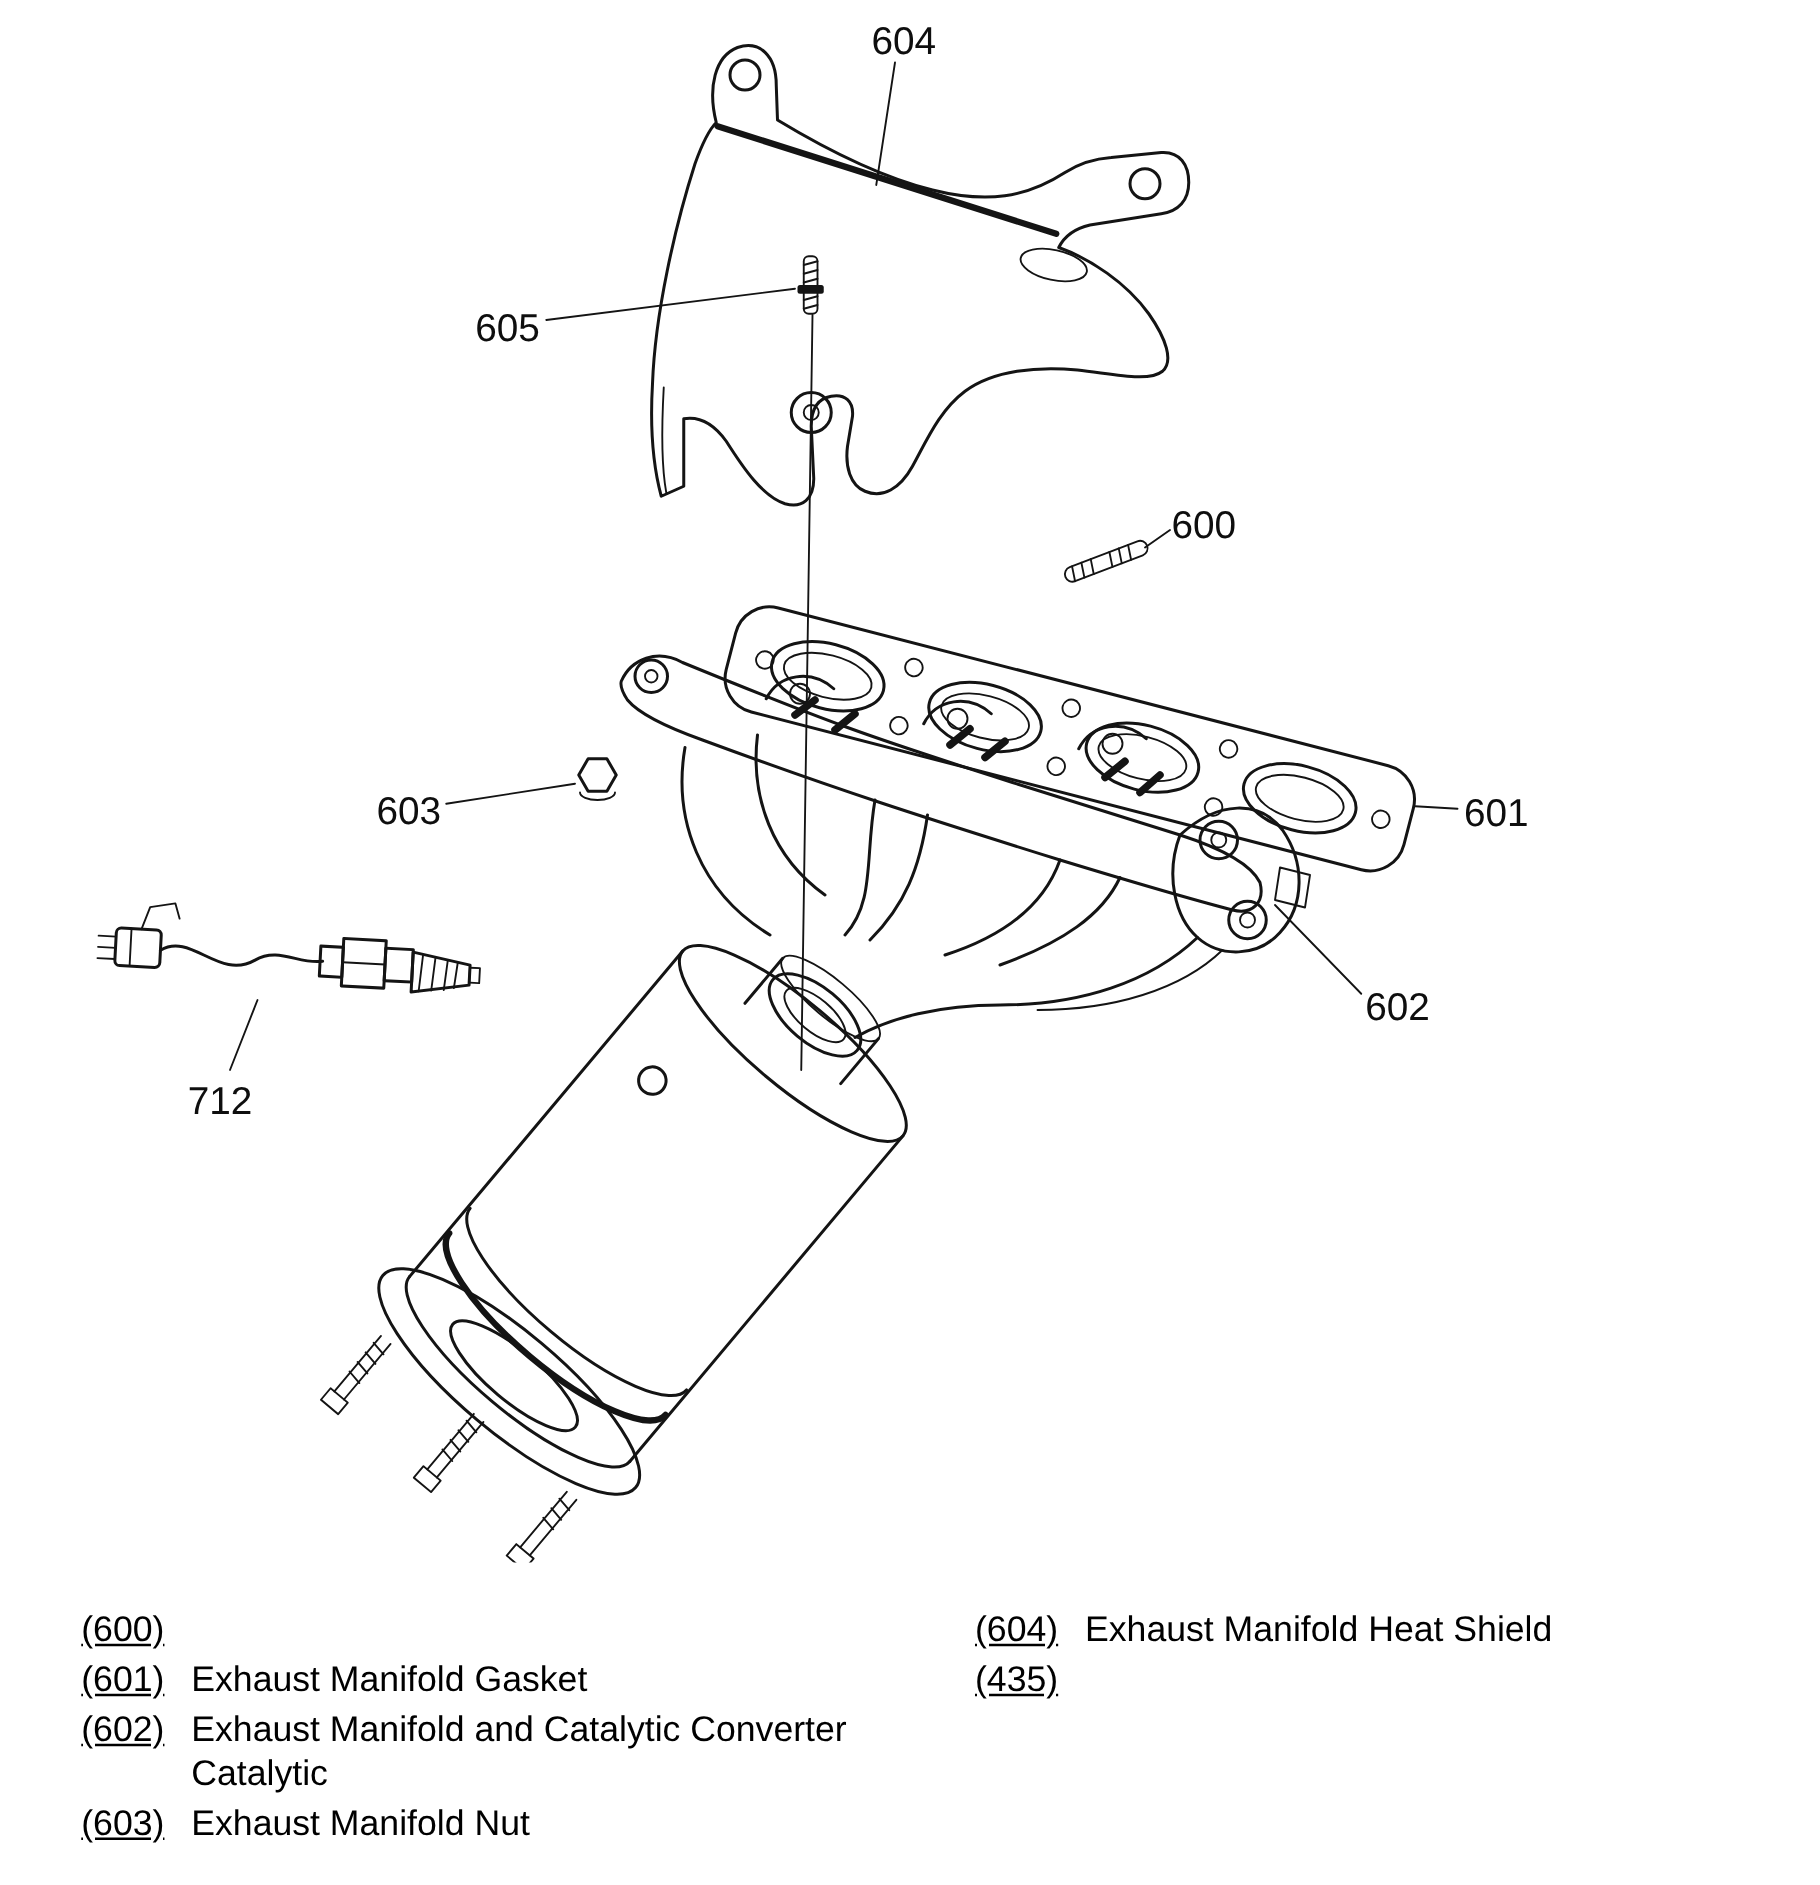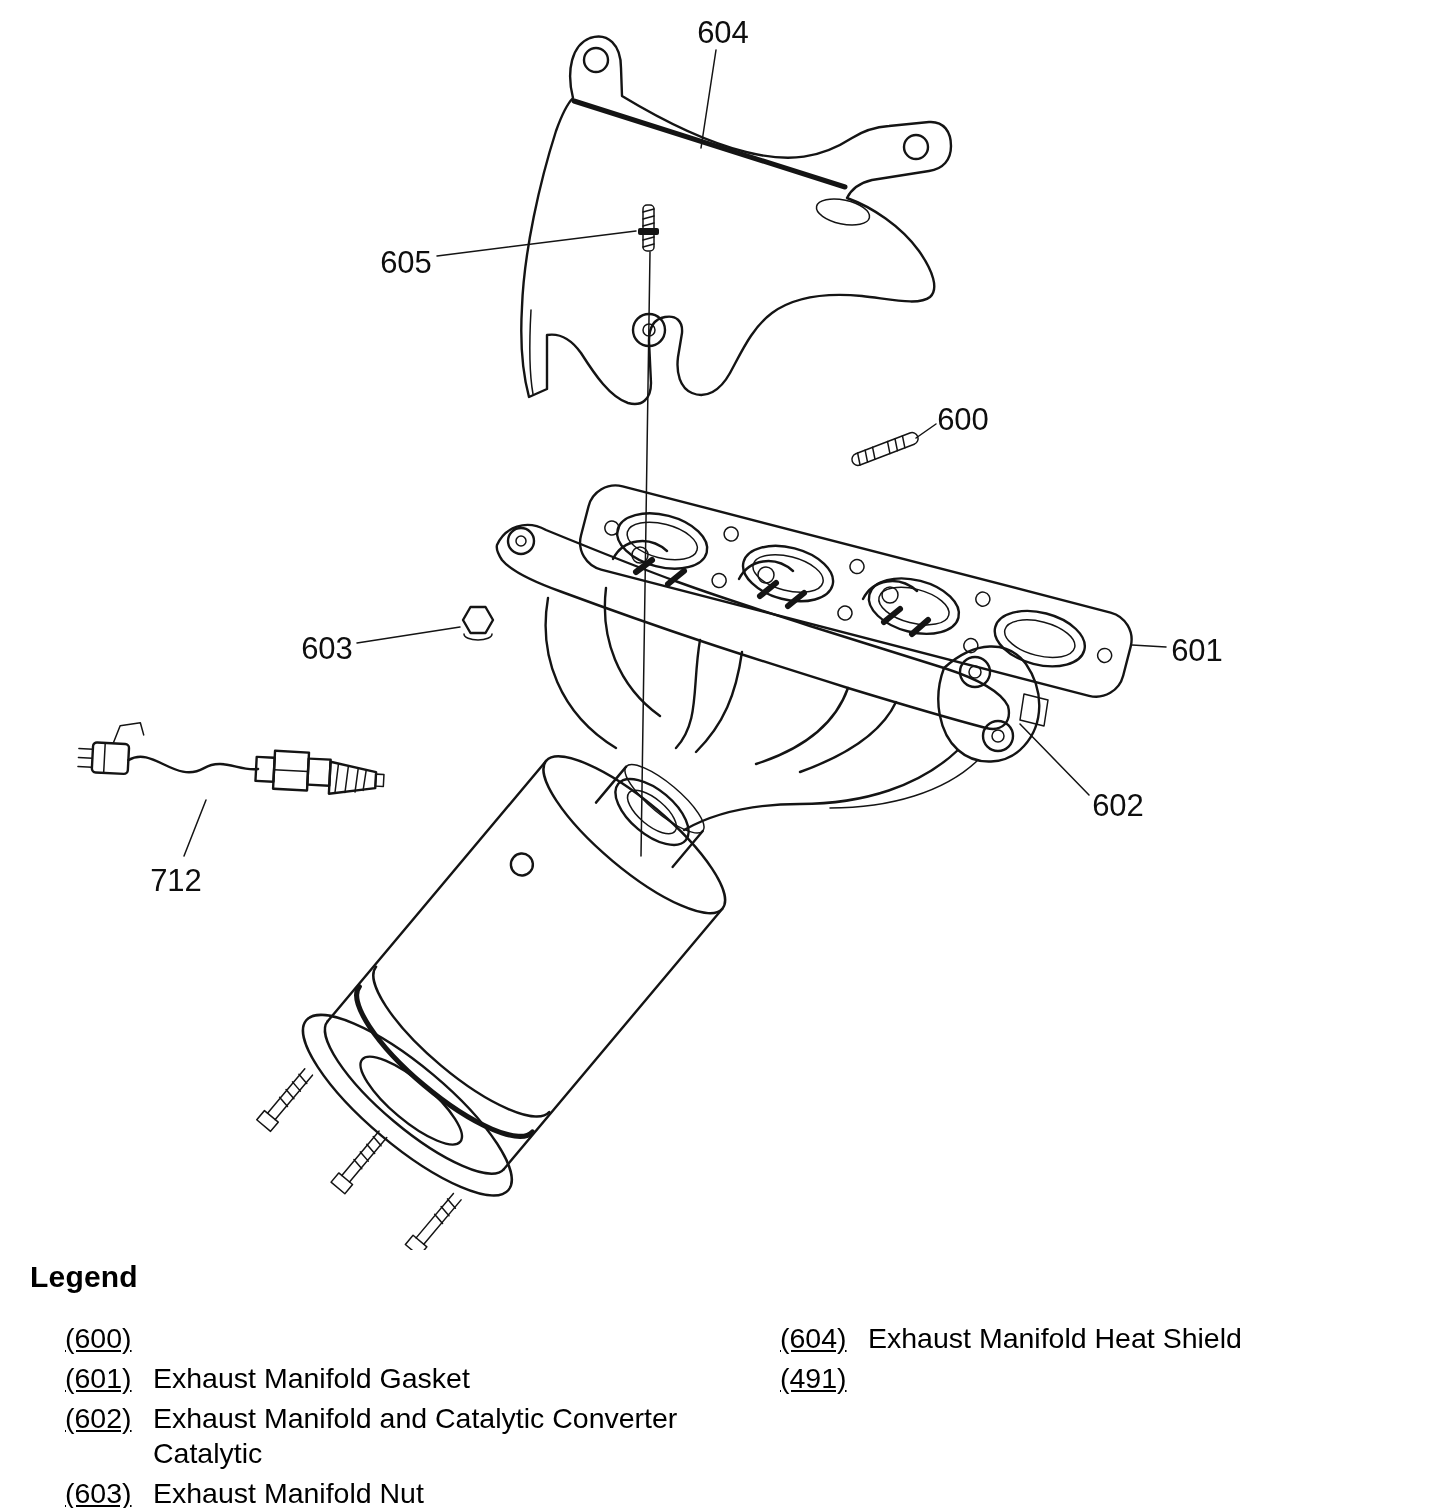--- a/index.html
+++ b/index.html
@@ -193,21 +193,20 @@
     <text class="callout" text-anchor="middle" x="963" y="430">600</text>
     <text class="callout" text-anchor="middle" x="1197" y="661">601</text>
     <text class="callout" text-anchor="middle" x="327" y="659">603</text>
     <text class="callout" text-anchor="middle" x="1118" y="816">602</text>
     <text class="callout" text-anchor="middle" x="176" y="891">712</text>
   </g>
 </svg>
 </div>
 
 <div class="legend">
-  <div class="legend-title">Legend</div>
   <div class="legend-body">
     <div class="legend-col-left">
       <div class="legend-row">
         <span class="legend-id">(600)</span>
       </div>
       <div class="legend-row">
         <span class="legend-id">(601)</span>
         <span class="legend-label">Exhaust Manifold Gasket</span>
       </div>
       <div class="legend-row">
@@ -218,17 +217,17 @@
         <span class="legend-id">(603)</span>
         <span class="legend-label">Exhaust Manifold Nut</span>
       </div>
     </div>
     <div class="legend-col-right">
       <div class="legend-row">
         <span class="legend-id">(604)</span>
         <span class="legend-label">Exhaust Manifold Heat Shield</span>
       </div>
       <div class="legend-row">
-        <span class="legend-id">(491)</span>
+        <span class="legend-id">(435)</span>
       </div>
     </div>
   </div>
 </div>
 
 </body></html>

